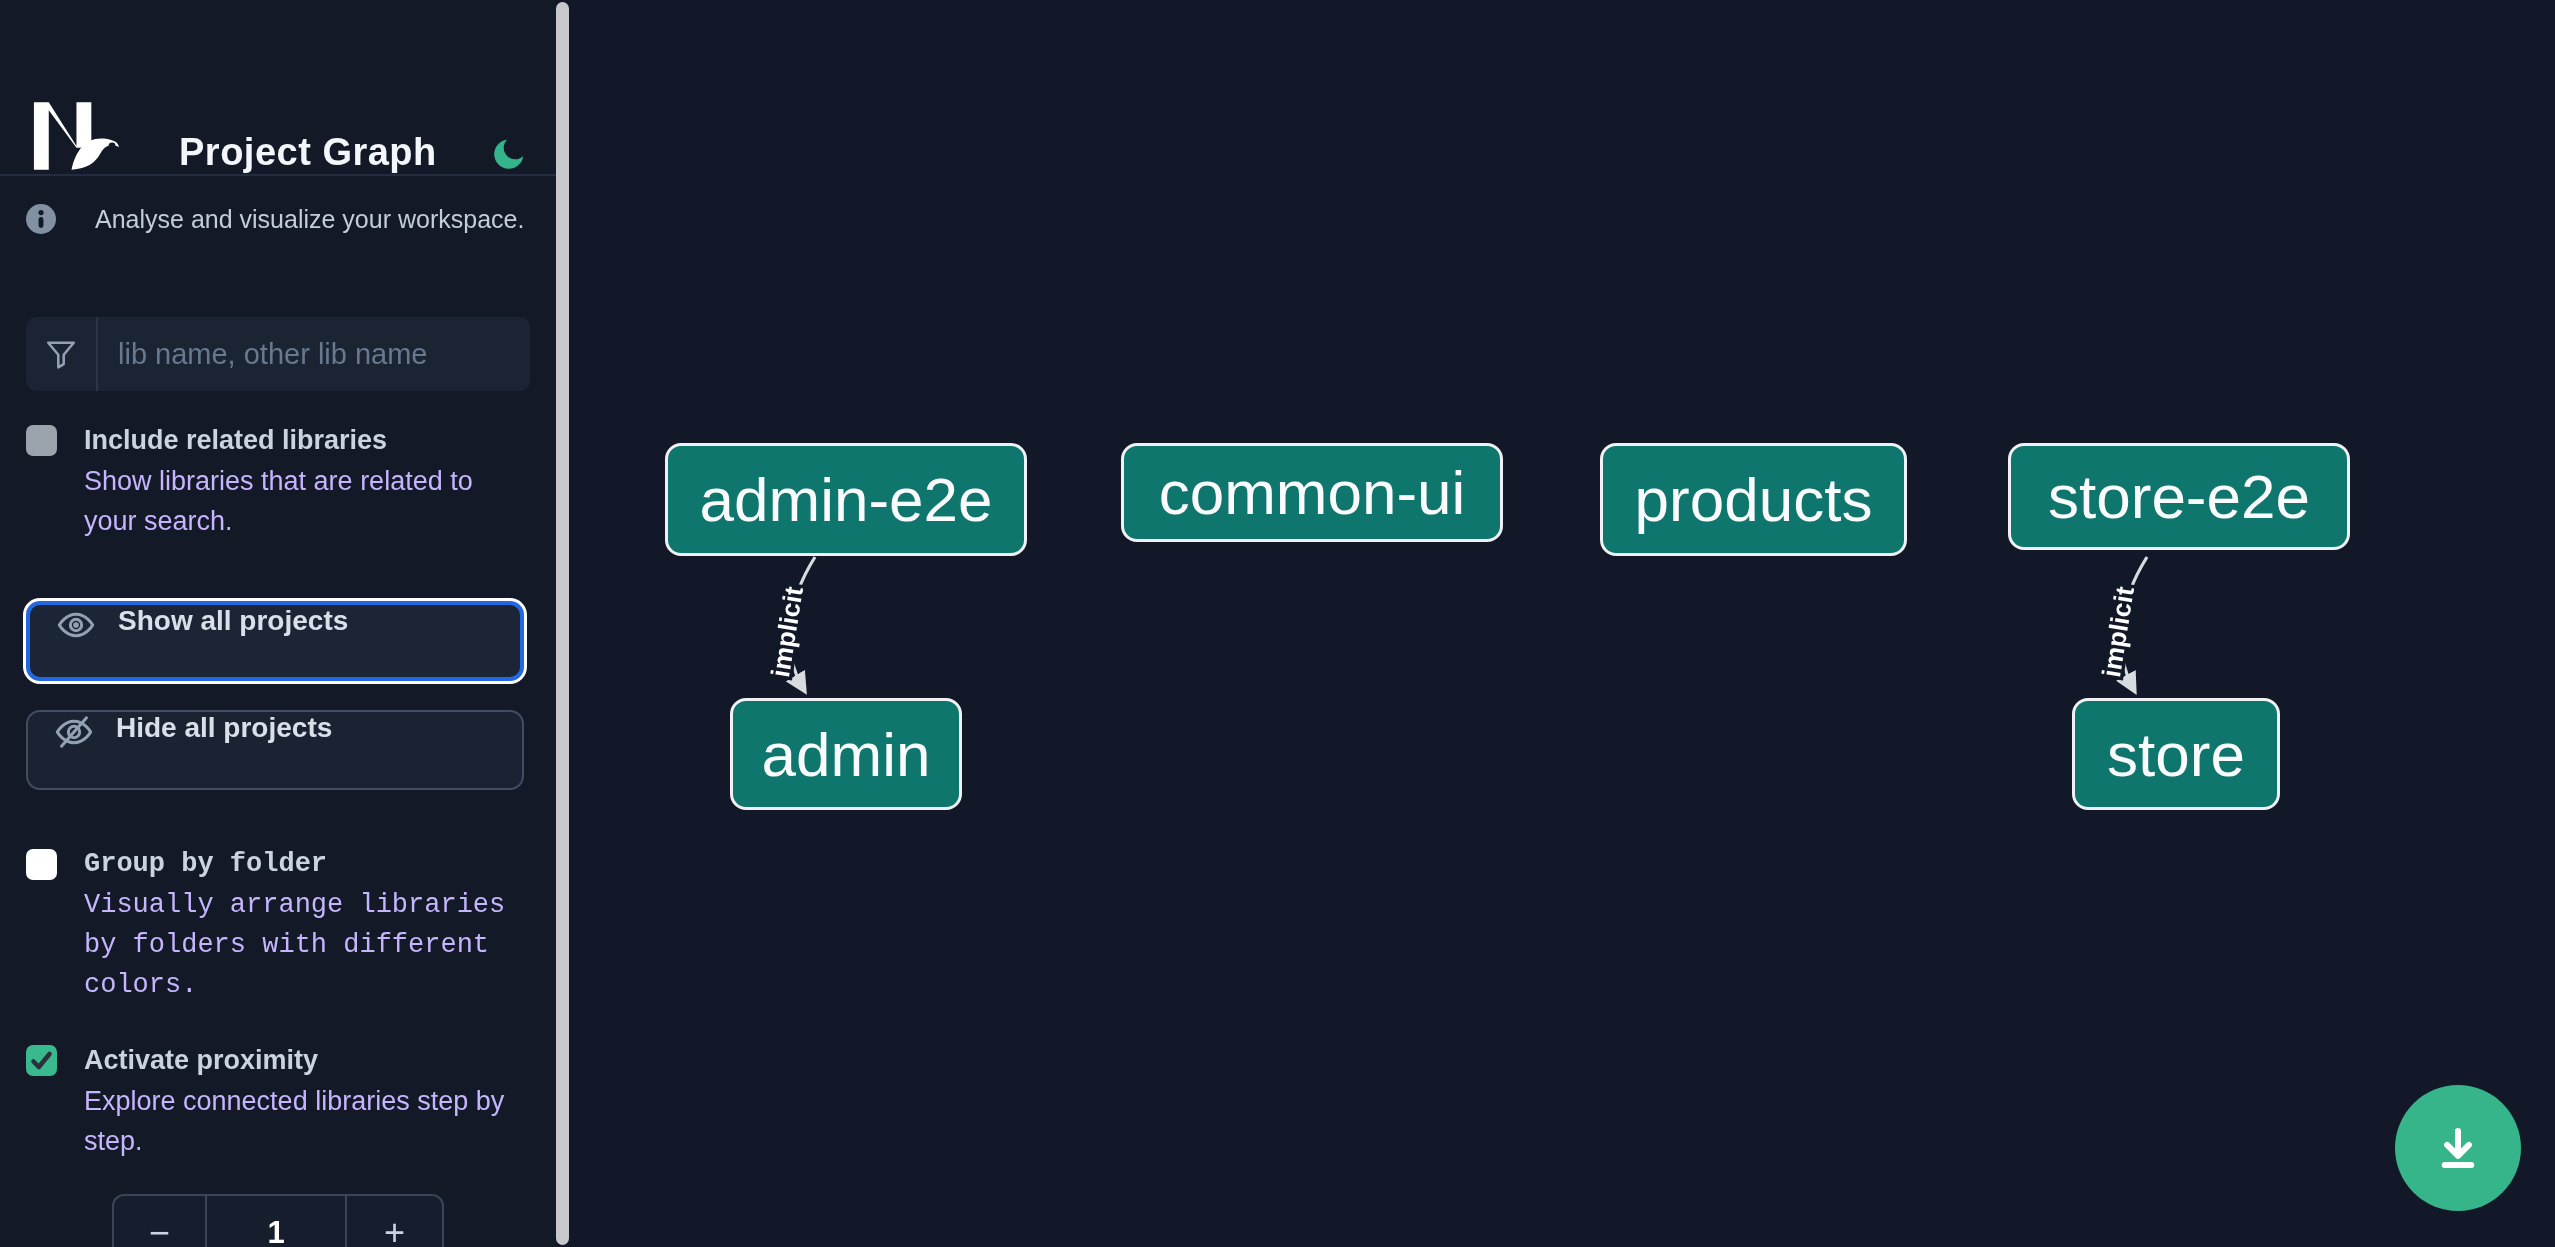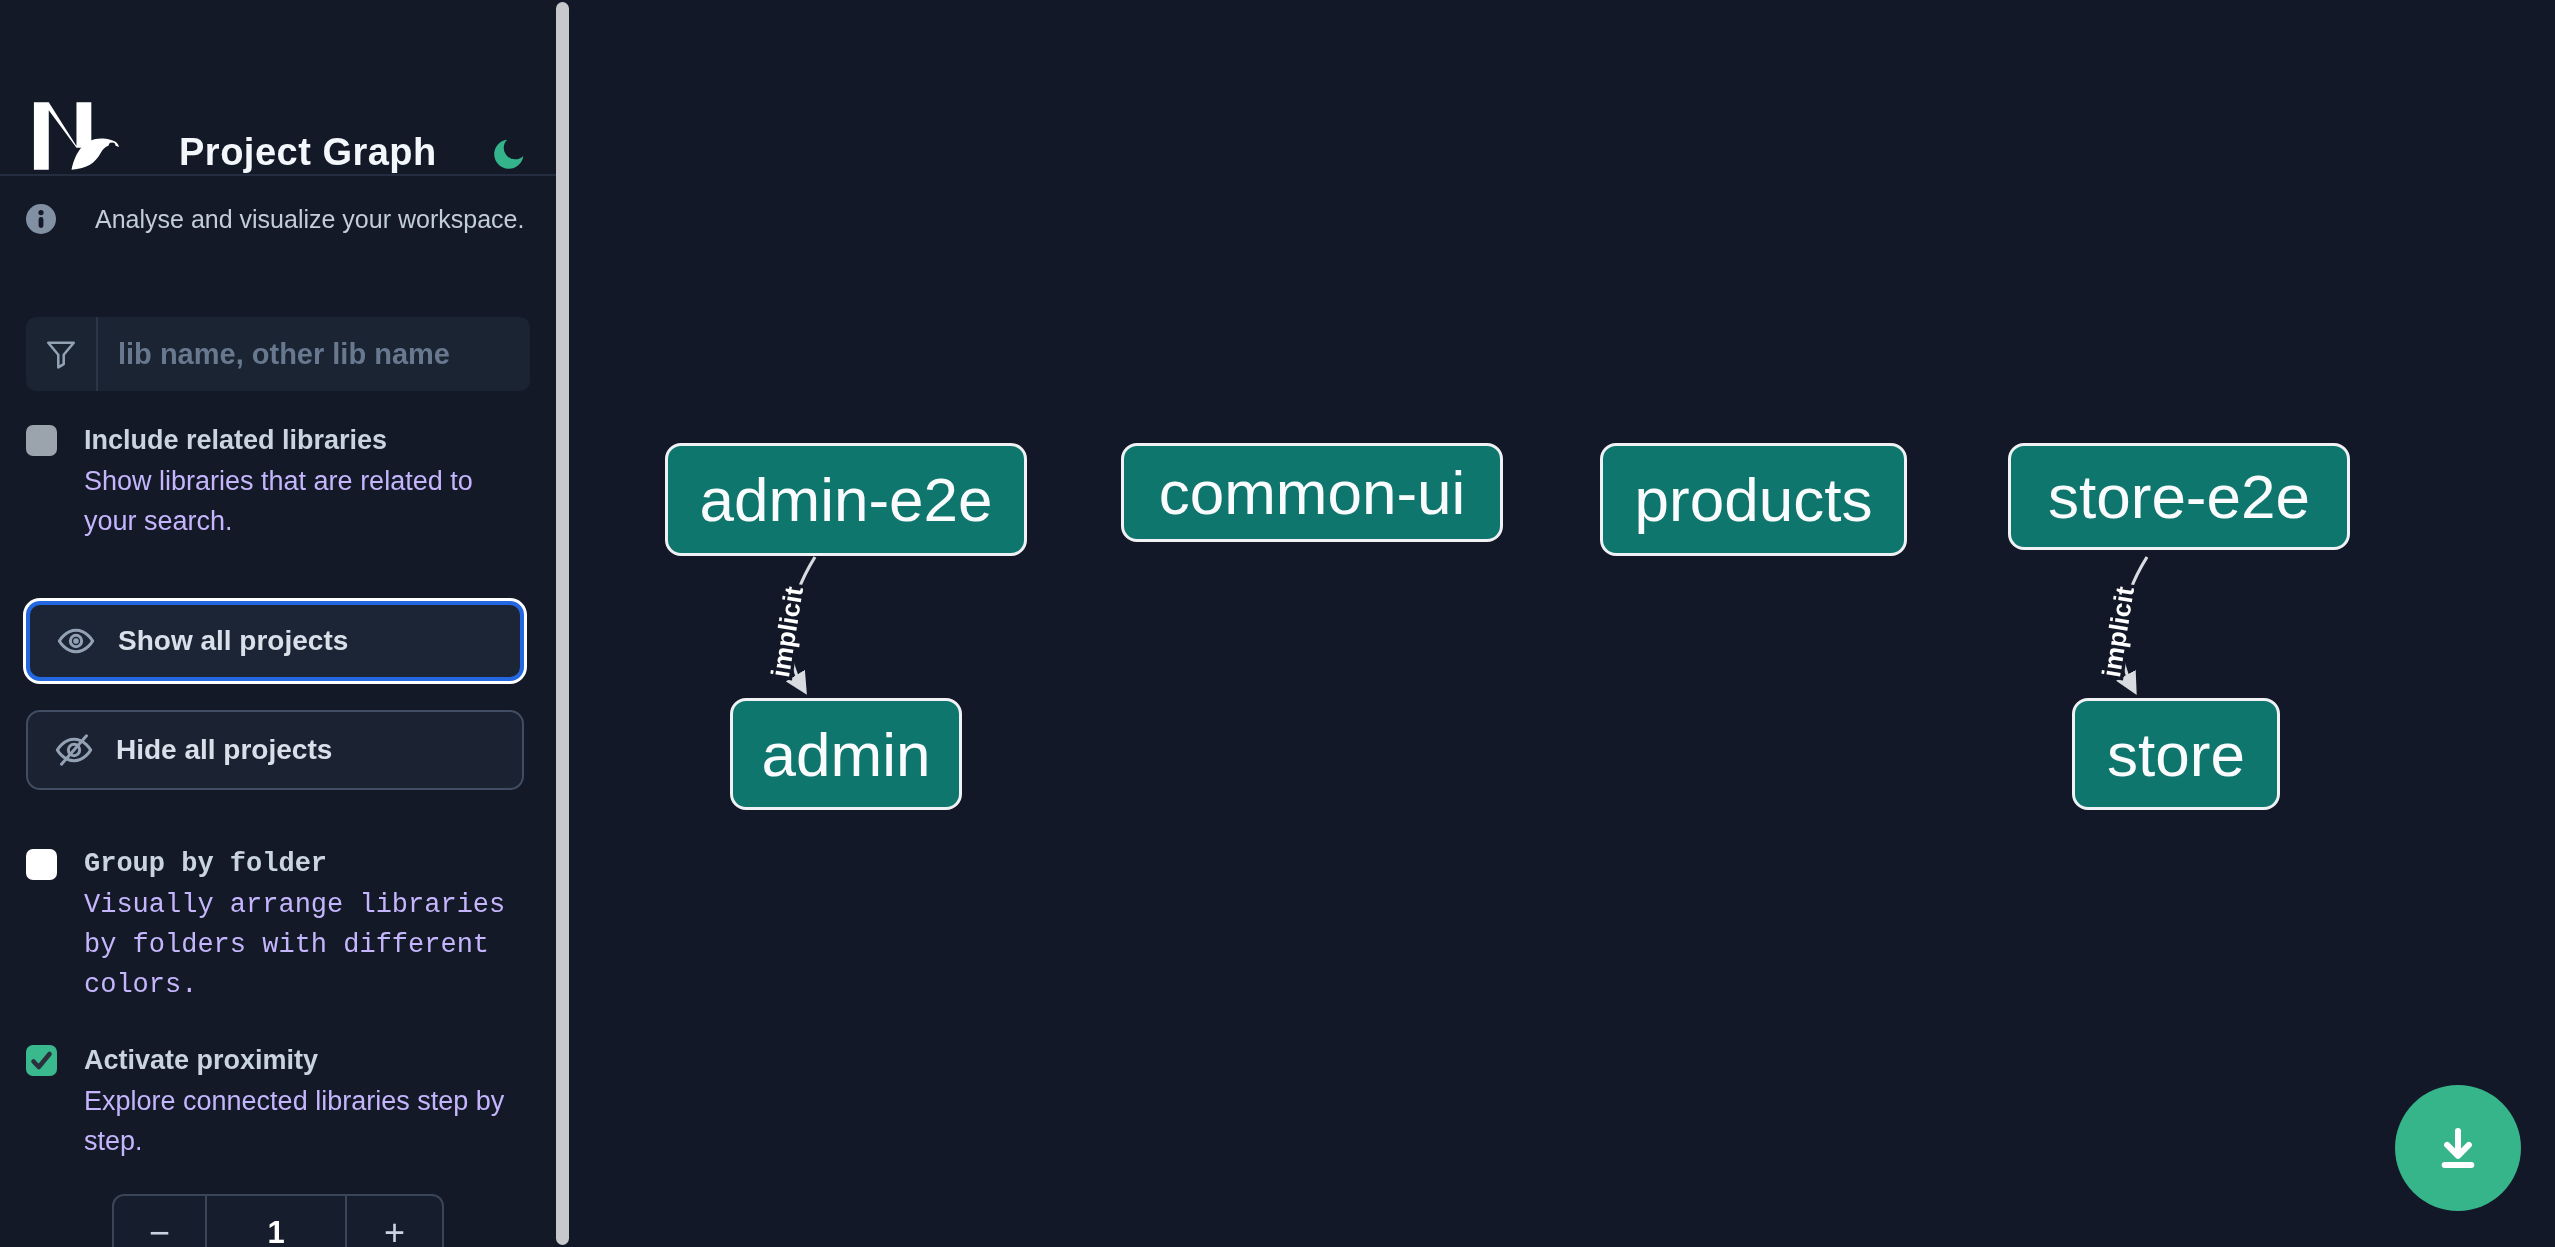--- a/index.html
+++ b/index.html
@@ -54,21 +54,21 @@
     width: 70px; height: 100%;
     display: flex; align-items: center; justify-content: center;
     border-right: 2px solid #2b3547;
     flex: 0 0 auto;
   }
   .filter-input {
     flex: 1; height: 100%;
     background: transparent; border: none; outline: none;
     padding: 0 20px;
     font-family: "Liberation Sans", sans-serif;
-    font-size: 29px; color: #dbe2ea; font-weight: bold;
+    font-size: 29px; color: #dbe2ea;
   }
   .filter-input::placeholder { color: #67788f; opacity: 1; }
 
   .cb-row { display: flex; align-items: flex-start; gap: 27px; margin-left: 26px; margin-right: 26px; }
   .cb-row.first { margin-top: 30px; }
   .checkbox {
     width: 31px; height: 31px; border-radius: 7px;
     flex: 0 0 auto; margin-top: 4px; cursor: pointer;
     display: flex; align-items: center; justify-content: center;
   }
@@ -84,21 +84,21 @@
     margin: 2px 0 0;
     font-size: 27px; font-weight: 400; color: #c4b5fd;
     line-height: 40px;
     max-width: 430px;
   }
 
   .action-btn {
     margin: 0 26px;
     width: 498px; height: 80px;
     box-sizing: border-box;
-    display: flex; align-items: center; gap: 22px;
+    display: flex; align-items: flex-start; gap: 22px;
     padding: 0 26px;
     background: #1b2333;
     border: 2px solid #414d62;
     border-radius: 14px;
     font-family: "Liberation Sans", sans-serif;
     font-size: 28px; font-weight: 600; color: #d9e0e9;
     cursor: pointer;
   }
   .action-btn.focused {
     margin-top: 60px;

